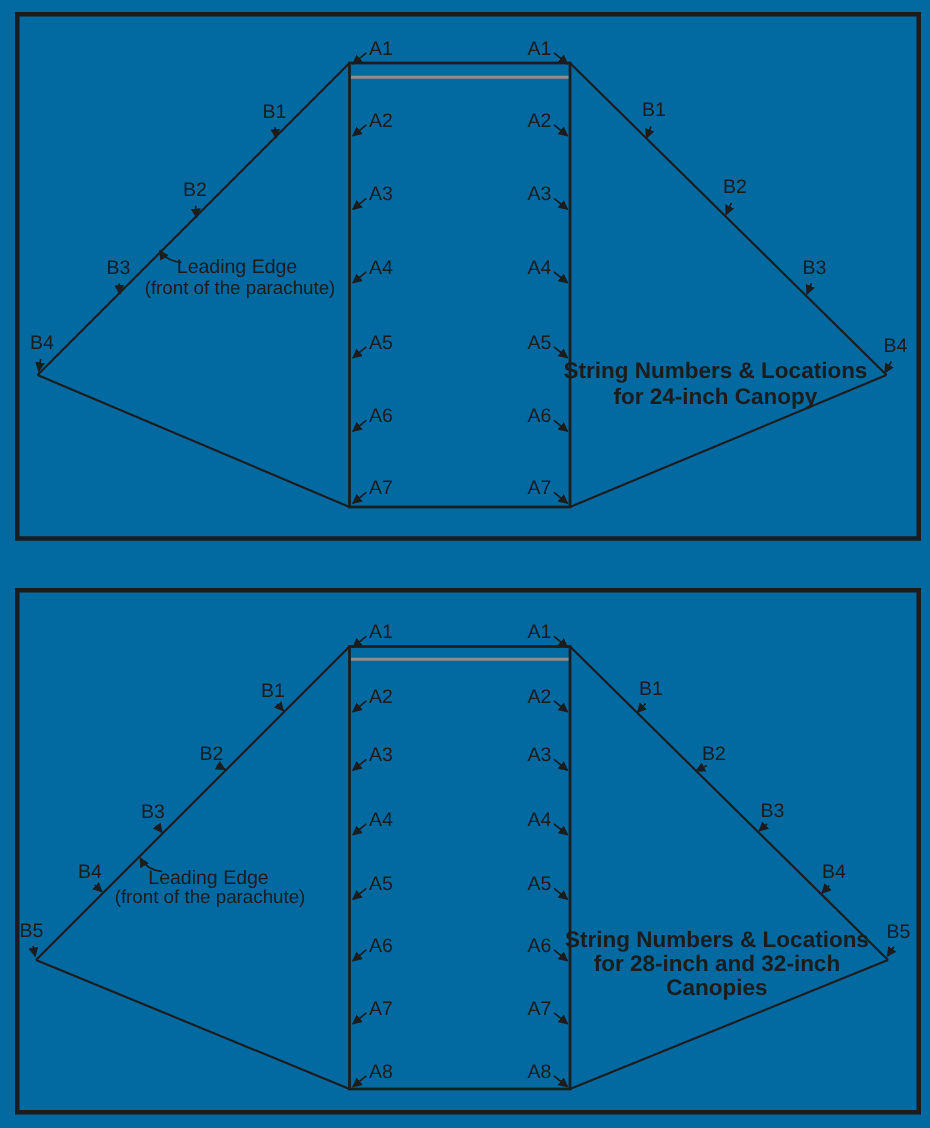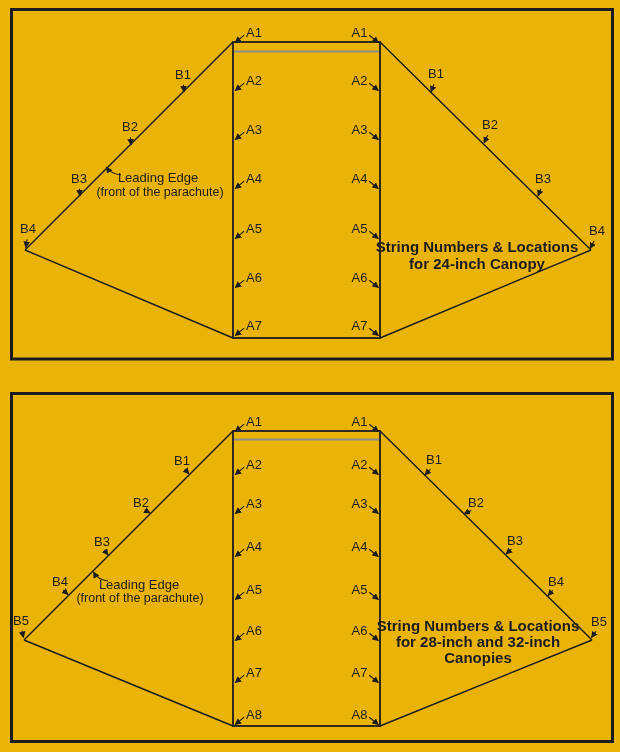--- a/index.html
+++ b/index.html
@@ -1,16 +1,16 @@
 <!DOCTYPE html>
 <html><head>
 <meta charset="utf-8">
 <style>
   html,body{margin:0;padding:0;background:#ffffff;}
-  .page{position:relative;width:620px;height:752px;background:#eab308;overflow:hidden;}
+  .page{position:relative;width:620px;height:752px;background:#0369a1;overflow:hidden;}
   svg{position:absolute;left:0;top:0;}
   text{font-family:"Liberation Sans", sans-serif;}
   .lbl{font-size:13px;}
   .note1{font-size:13px;}
   .note2{font-size:12.5px;}
   .title{font-size:15px;font-weight:bold;}
   .ln{fill:none;stroke-width:1.4;}
   .rectln{fill:none;stroke-width:1.8;}
   .borderln{fill:none;stroke-width:3;}
   .grayln{fill:none;stroke-width:2;}

